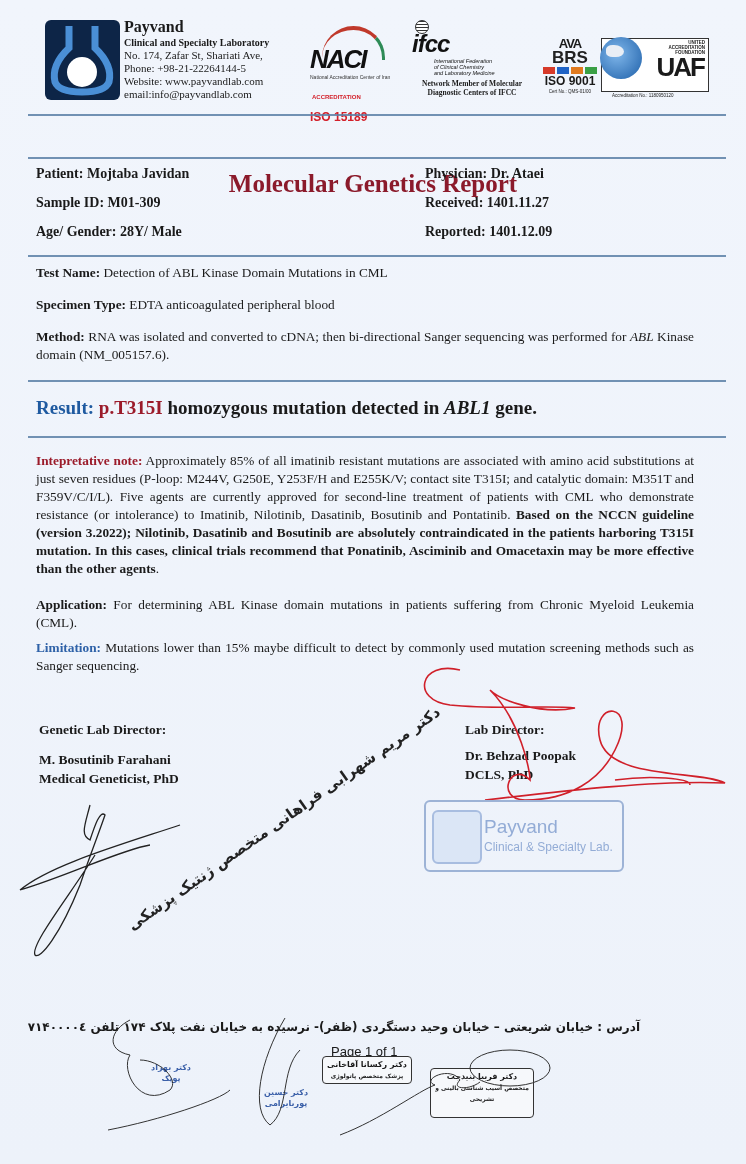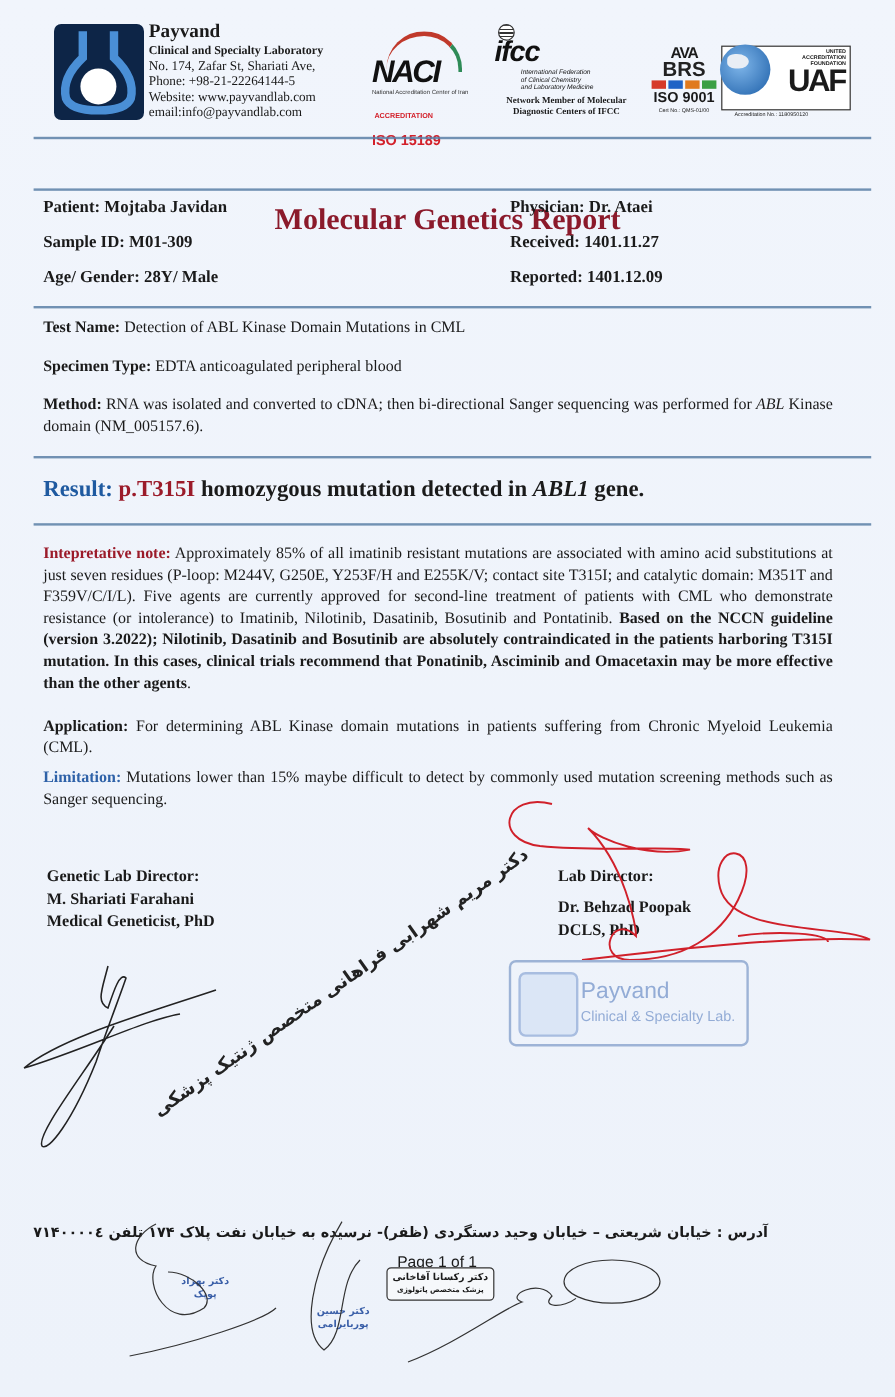--- a/index.html
+++ b/index.html
@@ -182,22 +182,22 @@
 
   <div class="para" style="top:596px">
     <b>Application:</b><span> For determining ABL Kinase domain mutations in patients suffering from Chronic Myeloid Leukemia (CML).</span>
   </div>
 
   <div class="para" style="top:639px">
     <span class="lbl-blue">Limitation:</span><span> Mutations lower than 15% maybe difficult to detect by commonly used mutation screening methods such as Sanger sequencing.</span>
   </div>
 
   <div class="sig-block" style="left:39px; top:720px">
-    <div style="margin-bottom:0">Genetic Lab Director:</div>
-    <div>M. Shariati Farahani</div>
+    <div style="margin-bottom:11px">Genetic Lab Director:</div>
+    <div>M. Bosutinib Farahani</div>
     <div>Medical Geneticist, PhD</div>
   </div>
 
   <div class="sig-block" style="left:465px; top:720px">
     <div style="margin-bottom:7px">Lab Director:</div>
     <div>Dr. Behzad Poopak</div>
     <div>DCLS, PhD</div>
   </div>
 
   <svg class="sig" style="left:400px; top:660px" width="340" height="150">
@@ -219,20 +219,24 @@
 
   <div class="footer-addr">آدرس : خیابان شریعتی – خیابان وحید دستگردی (ظفر)- نرسیده به خیابان نفت پلاک ۱۷۴ تلفن ۷۱۴۰۰۰۰٤</div>
   <div class="page-num">Page 1 of 1</div>
 
   <div class="fstamp" style="left:140px; top:1060px; width:58px; border:none; background:transparent; color:#3a5fa8">دکتر بهزاد پوپک</div>
   <div class="fstamp" style="left:250px; top:1085px; width:68px; border:none; background:transparent; color:#3a5fa8">دکتر حسین پوربایرامی</div>
   <div class="fstamp" style="left:322px; top:1056px; width:84px">
     <div>دکتر رکسانا آقاخانی</div>
     <div style="font-size:6px">پزشک متخصص پاتولوژی</div>
   </div>
+  <div class="fstamp" style="left:430px; top:1068px; width:98px; height:44px">
+    <div>دکتر فریبا بنیدجت</div>
+    <div style="font-size:6px">متخصص آسیب شناسی بالینی و تشریحی</div>
+  </div>
 
   <svg class="sig" style="left:100px; top:1010px" width="500" height="140">
     <path d="M30 10 C10 20, 5 40, 30 45 C20 60, 40 100, 70 80 C80 70, 60 50, 40 50 M8 120 C60 110, 120 90, 130 80" fill="none" stroke="#333" stroke-width="1"></path>
     <path d="M185 8 C160 50, 150 100, 170 115 C190 100, 180 60, 200 40" fill="none" stroke="#333" stroke-width="1"></path>
     <path d="M240 125 C280 110, 320 80, 335 75 C320 70, 350 55, 360 70 C350 80, 370 80, 380 72" fill="none" stroke="#333" stroke-width="1"></path>
     <ellipse cx="410" cy="58" rx="40" ry="18" fill="none" stroke="#333" stroke-width="1"></ellipse>
   </svg>
 
 </div>
 

